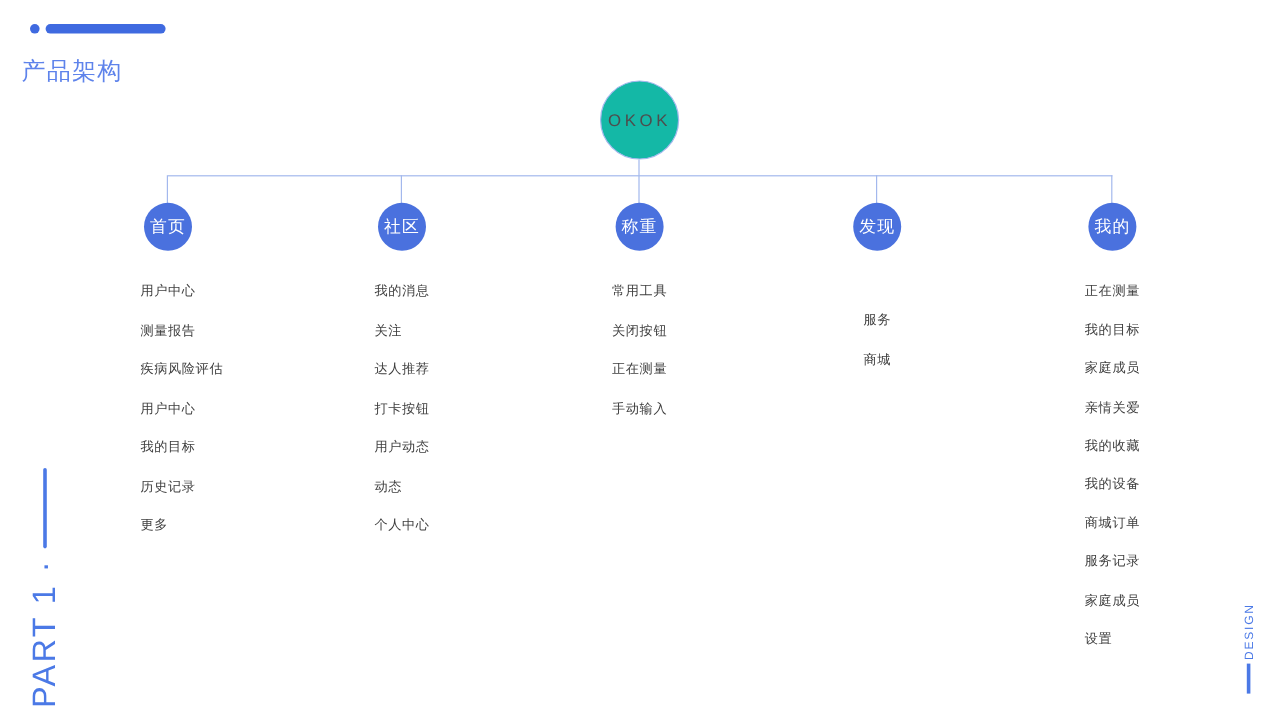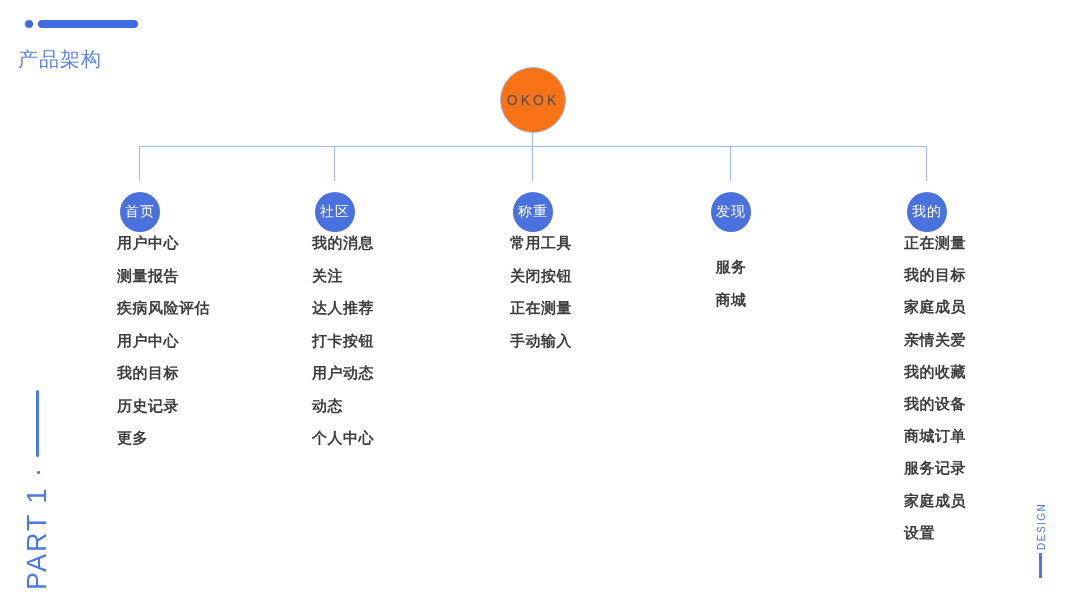--- a/index.html
+++ b/index.html
@@ -18,41 +18,41 @@
   .abs{position:absolute;}
 
   
   .hdr-dot{left:25px;top:20px;width:8px;height:8px;border-radius:50%;background:var(--accent);}
   .hdr-bar{left:38px;top:20px;width:100px;height:8px;border-radius:4px;background:var(--accent);}
   .page-title{left:18px;top:46px;font-size:20px;color:var(--title-color);letter-spacing:1px;}
 
   
   .root{
     left:500px;top:67px;width:66px;height:66px;border:1px solid var(--line);
-    border-radius:50%;background:#f97316;display:flex;align-items:center;justify-content:center;
+    border-radius:50%;background:#14b8a6;display:flex;align-items:center;justify-content:center;
     font-size:14px;letter-spacing:3px;color:var(--root-text);box-sizing:border-box;
   }
   .root-drop{left:532px;top:133px;width:1px;height:13px;background:var(--line);}
   .hline{left:140px;top:146px;width:787px;height:1px;background:var(--line);}
 
   
   .branch{position:absolute;top:146px;width:140px;}
   .branch:nth-of-type(1){left:70px;}
   .branch:nth-of-type(2){left:265px;}
   .branch:nth-of-type(3){left:463px;}
   .branch:nth-of-type(4){left:661px;}
   .branch:nth-of-type(5){left:857px;}
   .drop{position:absolute;left:69px;top:0;width:1px;height:35px;background:var(--line);}
   .node{
-    position:absolute;left:50px;top:46px;width:40px;height:40px;border-radius:50%;
+    position:absolute;left:50px;top:23px;width:40px;height:40px;border-radius:50%;
     background:var(--node-fill);color:#ffffff;display:flex;align-items:center;justify-content:center;
     font-size:14px;letter-spacing:1px;
   }
   .items{position:absolute;top:88px;left:0;width:140px;margin:0;padding:0 0 0 47px;list-style:none;box-sizing:border-box;}
-  .items li{font-size:15px;line-height:18px;color:var(--item-color);margin:0 0 14.5px 0;white-space:nowrap;letter-spacing:0.5px;font-weight:bold;}
+  .items li{font-size:11px;line-height:18px;color:var(--item-color);margin:0 0 14.5px 0;white-space:nowrap;letter-spacing:0.5px;}
   .branch:nth-of-type(4) .items{padding-left:0;text-align:center;margin-top:24px;}
   .branch:nth-of-type(5) .items li{margin-bottom:14.2px;}
 
   
   .part-line{left:36px;top:390px;width:3px;height:67px;border-radius:2px;background:var(--side-color);}
   .part-label{
     left:22px;top:590px;width:130px;height:30px;line-height:30px;
     transform:rotate(-90deg);transform-origin:0 0;
     font-size:27px;letter-spacing:2px;color:var(--side-color);white-space:nowrap;
   }

